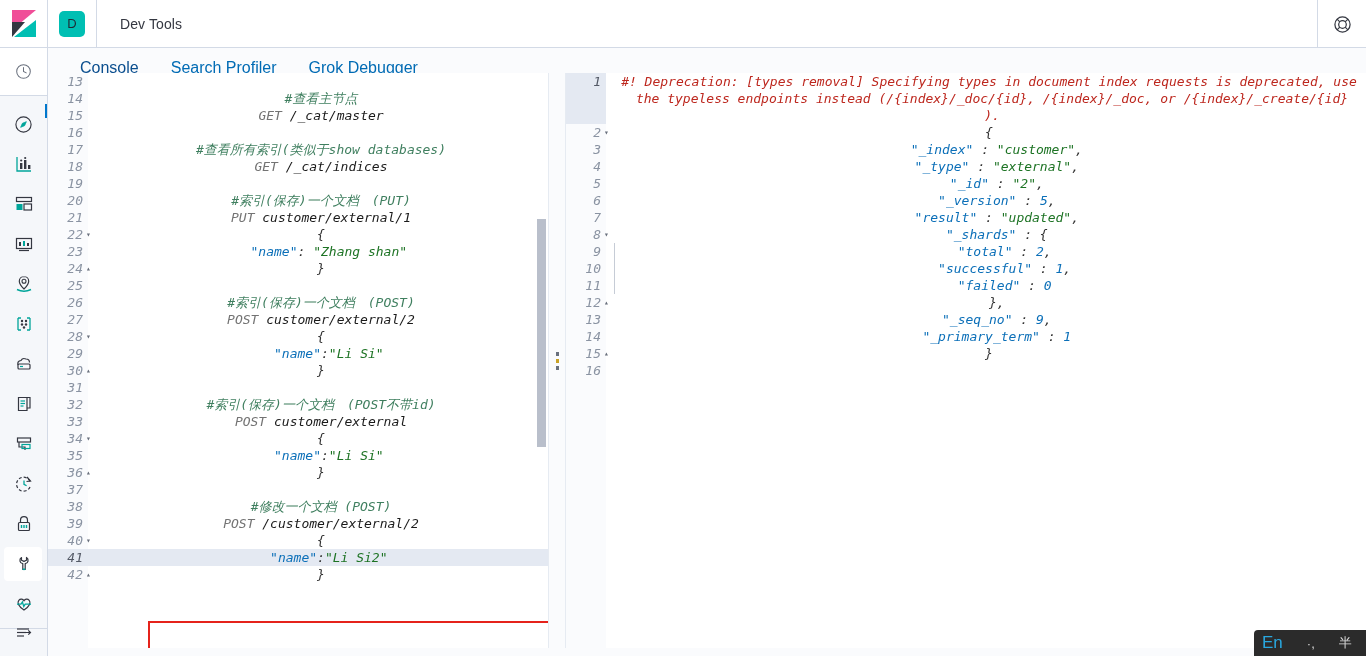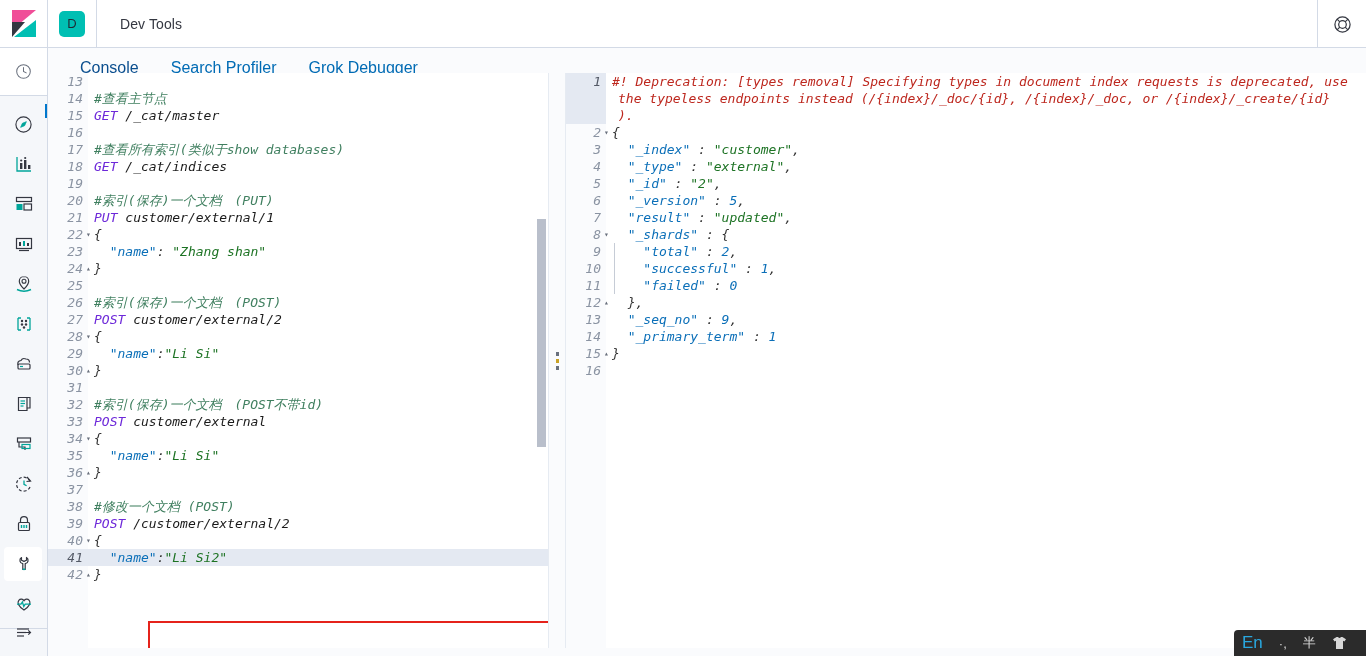--- a/index.html
+++ b/index.html
@@ -150,20 +150,21 @@
     background: #fff;
     overflow: hidden;
   }
 
   
   .code {
     font-family: "DejaVu Sans Mono", "Liberation Mono", monospace;
     font-size: 13px;
     line-height: 17px;
     white-space: pre;
+    text-align: center;
   }
   .gutter {
     position: absolute; top: 0; left: 0;
     width: 40px; height: 100%;
     background: #fafbfd;
     text-align: right;
     color: #8a93a2;
   }
   .gutter .gl {
     height: 17px; line-height: 17px;
@@ -174,21 +175,21 @@
     width: 10px; color: #69707d; font-size: 8px;
     text-align: left;
   }
   .gutter .gl.hl { background: #e4e9f2; color: #535966; }
   .lines {
     position: absolute; top: 0; left: 40px; right: 0;
     height: 100%;
   }
   .ln { height: 17px; line-height: 17px; padding-left: 6px; position: relative; }
   .ln.cur { background: #e4e9f2; }
-  .tok-method { color: #6d28d9; }
+  .tok-method { color: #737373; }
   .tok-url    { color: #1a1a1a; }
   .tok-comment{ color: #3f7f5f; }
   .tok-key    { color: #0b6fb8; }
   .tok-str    { color: #1d7324; }
   .tok-num    { color: #0b6fb8; }
   .tok-punc   { color: #333; }
   .tok-warn   { color: #bd271e; }
 
   
   #annot-box {
@@ -211,24 +212,24 @@
     background: #b9bfcb; border-radius: 0;
   }
   #out-scroll {
     position: absolute; right: 1px; top: 0;
     width: 9px; height: 575px;
   }
 
   
   #ime-bar {
     position: absolute; right: 0; bottom: 0;
-    height: 26px; width: 132px;
+    height: 26px; width: 112px;
     background: #2b2b2b;
     border-radius: 4px 0 0 0;
-    display: flex; align-items: center; gap: 16px;
+    display: flex; align-items: center; gap: 24px;
     padding: 0 8px;
     color: #e6e6e6;
   }
   #ime-bar .ime-en {
     color: #29a8e0; font-size: 17px;
     font-family: "Liberation Sans", sans-serif;
   }
   #ime-bar .ime-gly { font-size: 13px; color: #d8d8d8; }
   #ime-bar .ime-shirt {
     width: 15px; height: 14px; position: relative;

